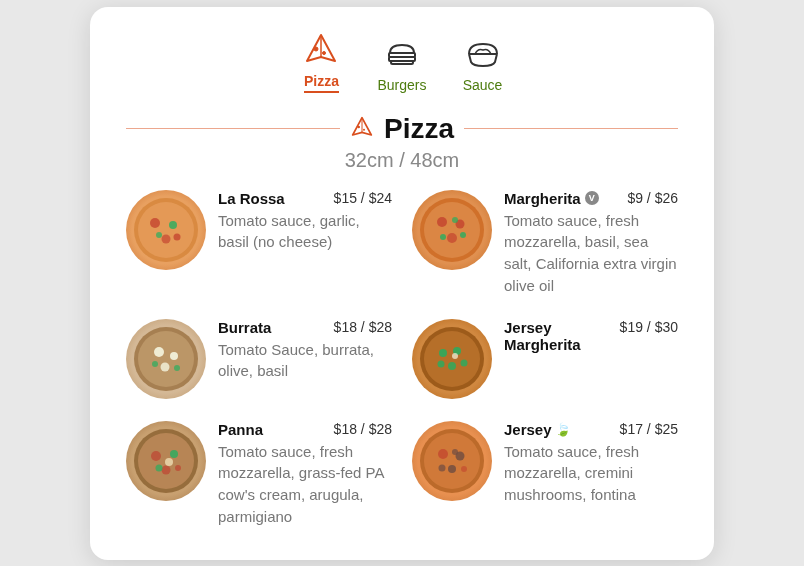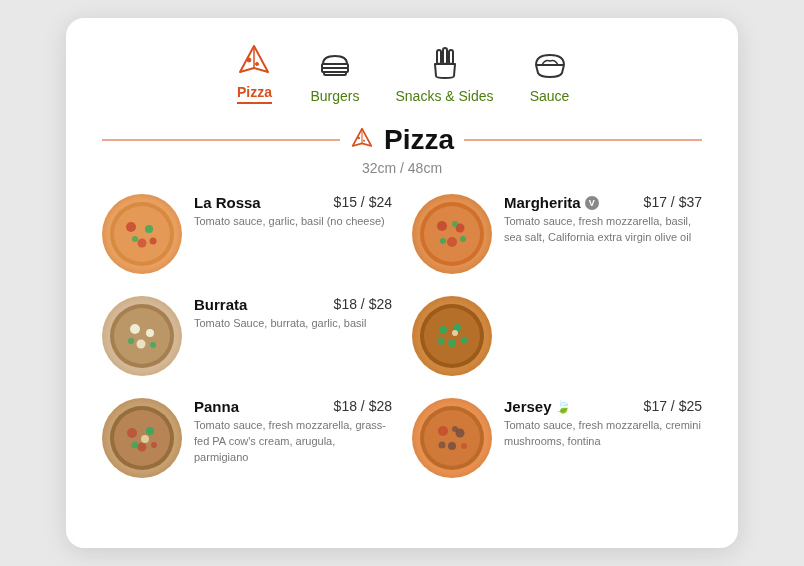--- a/index.html
+++ b/index.html
@@ -7,21 +7,21 @@
       background: #e8e8e8;
       display: flex;
       justify-content: center;
       align-items: center;
       min-height: 100vh;
       font-family: -apple-system, BlinkMacSystemFont, 'Segoe UI', sans-serif;
     }
     .card {
       background: #fff;
       border-radius: 18px;
-      width: 672px;
+      width: 624px;
       min-height: 530px;
       padding: 24px 36px 32px;
       box-shadow: 0 4px 24px rgba(0,0,0,0.12);
     }
     
     .nav {
       display: flex;
       justify-content: center;
       align-items: flex-end;
       gap: 36px;
@@ -81,21 +81,21 @@
       font-size: 28px;
       font-weight: 700;
       color: #111;
       display: flex;
       align-items: center;
       gap: 8px;
     }
     .section-subtitle {
       text-align: center;
       color: #888;
-      font-size: 14px;
+      font-size: 20px;
       margin-bottom: 18px;
     }
     
     .menu-grid {
       display: grid;
       grid-template-columns: 1fr 1fr;
       gap: 22px 20px;
     }
     .menu-item {
       display: flex;
@@ -134,21 +134,21 @@
       align-items: center;
       gap: 4px;
     }
     .item-price {
       font-size: 14px;
       color: #333;
       font-weight: 500;
       white-space: nowrap;
     }
     .item-desc {
-      font-size: 11px;
+      font-size: 15px;
       color: #777;
       margin-top: 3px;
       line-height: 1.45;
     }
     
     .p1 { background: radial-gradient(circle, #e8a060 60%, #c97030 100%); }
     .p2 { background: radial-gradient(circle, #d4b896 60%, #b89060 100%); }
     .p3 { background: radial-gradient(circle, #c8a070 60%, #a07040 100%); }
     .p4 { background: radial-gradient(circle, #e09050 60%, #c06820 100%); }
     .p5 { background: radial-gradient(circle, #d08840 60%, #b06010 100%); }
@@ -195,31 +195,20 @@
         <svg width="36" height="32" viewBox="0 0 36 32" fill="none" xmlns="http://www.w3.org/2000/svg">
           <path d="M6 16 Q6 8 18 8 Q30 8 30 16" stroke="#333" stroke-width="2" fill="none" stroke-linecap="round"></path>
           <rect x="5" y="16" width="26" height="4" rx="1" stroke="#333" stroke-width="2" fill="none"></rect>
           <rect x="5" y="20" width="26" height="4" rx="1" stroke="#333" stroke-width="2" fill="none"></rect>
           <rect x="7" y="24" width="22" height="3" rx="1.5" stroke="#333" stroke-width="2" fill="none"></rect>
         </svg>
       </div>
       <span class="nav-label">Burgers</span>
     </div>
 
-    <div class="nav-item">
-      <div class="icon-wrap">
-        <svg width="34" height="36" viewBox="0 0 34 36" fill="none" xmlns="http://www.w3.org/2000/svg">
-          <rect x="9" y="4" width="4" height="14" rx="2" stroke="#333" stroke-width="2" fill="none"></rect>
-          <rect x="15" y="2" width="4" height="16" rx="2" stroke="#333" stroke-width="2" fill="none"></rect>
-          <rect x="21" y="4" width="4" height="14" rx="2" stroke="#333" stroke-width="2" fill="none"></rect>
-          <path d="M7 18 L8 30 Q8 32 17 32 Q26 32 26 30 L27 18 Z" stroke="#333" stroke-width="2" fill="none" stroke-linejoin="round"></path>
-        </svg>
-      </div>
-      <span class="nav-label">Snacks &amp; Sides</span>
-    </div>
 
     <div class="nav-item">
       <div class="icon-wrap">
         <svg width="36" height="34" viewBox="0 0 36 34" fill="none" xmlns="http://www.w3.org/2000/svg">
           <path d="M4 18 Q4 8 18 8 Q32 8 32 18" stroke="#333" stroke-width="2" fill="none"></path>
           <path d="M4 18 L6 26 Q8 30 18 30 Q28 30 30 26 L32 18" stroke="#333" stroke-width="2" fill="none"></path>
           <path d="M10 18 Q13 12 18 14 Q23 12 26 18" stroke="#333" stroke-width="1.5" fill="none"></path>
           <line x1="4" y1="18" x2="32" y2="18" stroke="#333" stroke-width="2"></line>
         </svg>
       </div>
@@ -276,21 +265,21 @@
           <circle cx="46" cy="40" r="3" fill="#27ae60" opacity="0.8"></circle>
           <circle cx="38" cy="25" r="3" fill="#27ae60" opacity="0.7"></circle>
         </svg>
       </div>
       <div class="item-info">
         <div class="item-header">
           <span class="item-name">
             <span>Margherita</span>
             <span class="badge-icon">V</span>
           </span>
-          <span class="item-price">$17 / $37</span>
+          <span class="item-price">$9 / $26</span>
         </div>
         <div class="item-desc">Tomato sauce, fresh mozzarella, basil, sea salt, California extra virgin olive oil</div>
       </div>
     </div>
 
     <div class="menu-item">
       <div class="pizza-img p2">
         <svg viewBox="0 0 70 70" fill="none">
           <circle cx="35" cy="35" r="32" fill="#9a7040" opacity="0.8"></circle>
           <circle cx="35" cy="35" r="28" fill="#c4a070" opacity="0.7"></circle>
@@ -299,38 +288,42 @@
           <circle cx="34" cy="43" r="4.5" fill="#f5f5e0" opacity="0.8"></circle>
           <circle cx="24" cy="40" r="3" fill="#27ae60" opacity="0.7"></circle>
           <circle cx="46" cy="44" r="3" fill="#27ae60" opacity="0.7"></circle>
         </svg>
       </div>
       <div class="item-info">
         <div class="item-header">
           <span class="item-name">Burrata</span>
           <span class="item-price">$18 / $28</span>
         </div>
-        <div class="item-desc">Tomato Sauce, burrata, garlic, basil</div>
+        <div class="item-desc">Tomato Sauce, burrata, olive, basil</div>
       </div>
     </div>
 
     <div class="menu-item">
       <div class="pizza-img p5">
         <svg viewBox="0 0 70 70" fill="none">
           <circle cx="35" cy="35" r="32" fill="#905010" opacity="0.8"></circle>
           <circle cx="35" cy="35" r="28" fill="#c07830" opacity="0.7"></circle>
           <circle cx="26" cy="29" r="4" fill="#27ae60" opacity="0.85"></circle>
           <circle cx="40" cy="27" r="4" fill="#27ae60" opacity="0.85"></circle>
           <circle cx="35" cy="42" r="4" fill="#27ae60" opacity="0.8"></circle>
           <circle cx="24" cy="40" r="3.5" fill="#27ae60" opacity="0.8"></circle>
           <circle cx="47" cy="39" r="3.5" fill="#27ae60" opacity="0.8"></circle>
           <circle cx="38" cy="32" r="3" fill="#f5f5e0" opacity="0.7"></circle>
         </svg>
       </div>
       <div class="item-info">
+        <div class="item-header">
+          <span class="item-name">Jersey Margherita</span>
+          <span class="item-price">$19 / $30</span>
+        </div>
       </div>
     </div>
 
     <div class="menu-item">
       <div class="pizza-img p3">
         <svg viewBox="0 0 70 70" fill="none">
           <circle cx="35" cy="35" r="32" fill="#8a6030" opacity="0.8"></circle>
           <circle cx="35" cy="35" r="28" fill="#c49060" opacity="0.7"></circle>
           <circle cx="25" cy="30" r="5" fill="#c0392b" opacity="0.6"></circle>
           <circle cx="43" cy="28" r="4" fill="#27ae60" opacity="0.8"></circle>

